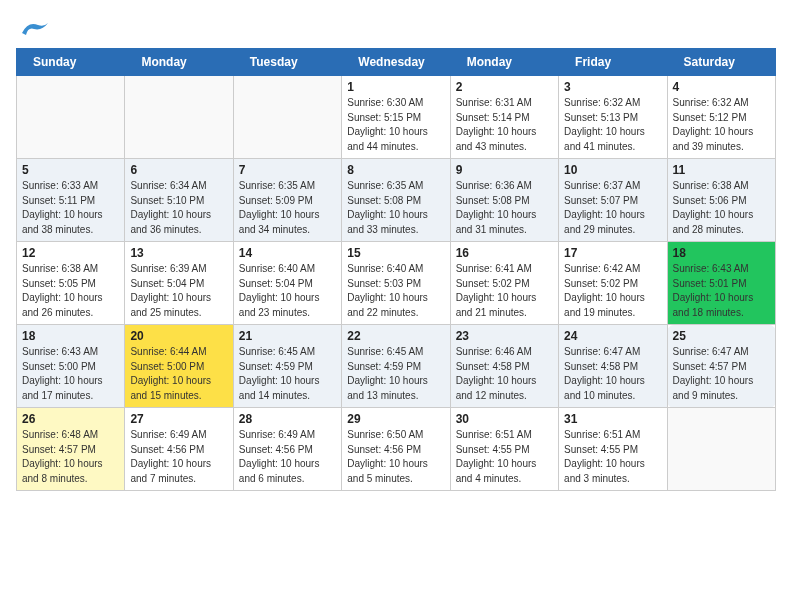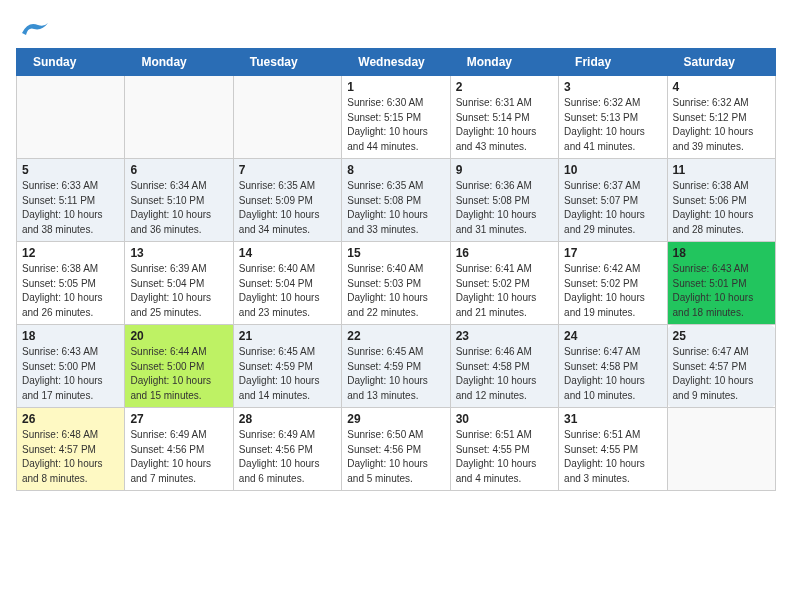--- a/index.html
+++ b/index.html
@@ -191,21 +191,21 @@
         <td style="background: #22c55e;">
           <span class="day-num">18</span>
           <div class="day-info">Sunrise: 6:43 AM<br>Sunset: 5:01 PM<br>Daylight: 10 hours<br>and 18 minutes.</div>
         </td>
       </tr>
       <tr>
         <td style="background: rgb(237, 242, 247);">
           <span class="day-num">18</span>
           <div class="day-info">Sunrise: 6:43 AM<br>Sunset: 5:00 PM<br>Daylight: 10 hours<br>and 17 minutes.</div>
         </td>
-        <td style="background: #bef264;">
+        <td style="background: #fde047;">
           <span class="day-num">20</span>
           <div class="day-info">Sunrise: 6:44 AM<br>Sunset: 5:00 PM<br>Daylight: 10 hours<br>and 15 minutes.</div>
         </td>
         <td style="background: rgb(237, 242, 247);">
           <span class="day-num">21</span>
           <div class="day-info">Sunrise: 6:45 AM<br>Sunset: 4:59 PM<br>Daylight: 10 hours<br>and 14 minutes.</div>
         </td>
         <td style="background: rgb(237, 242, 247);">
           <span class="day-num">22</span>
           <div class="day-info">Sunrise: 6:45 AM<br>Sunset: 4:59 PM<br>Daylight: 10 hours<br>and 13 minutes.</div>

